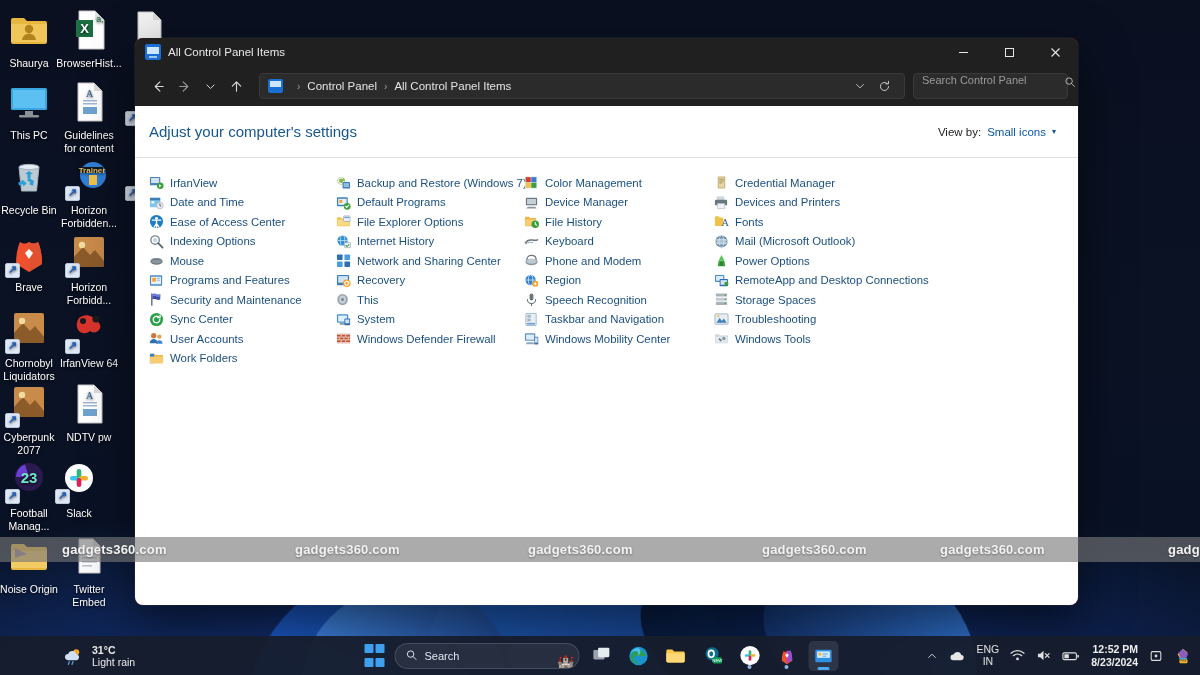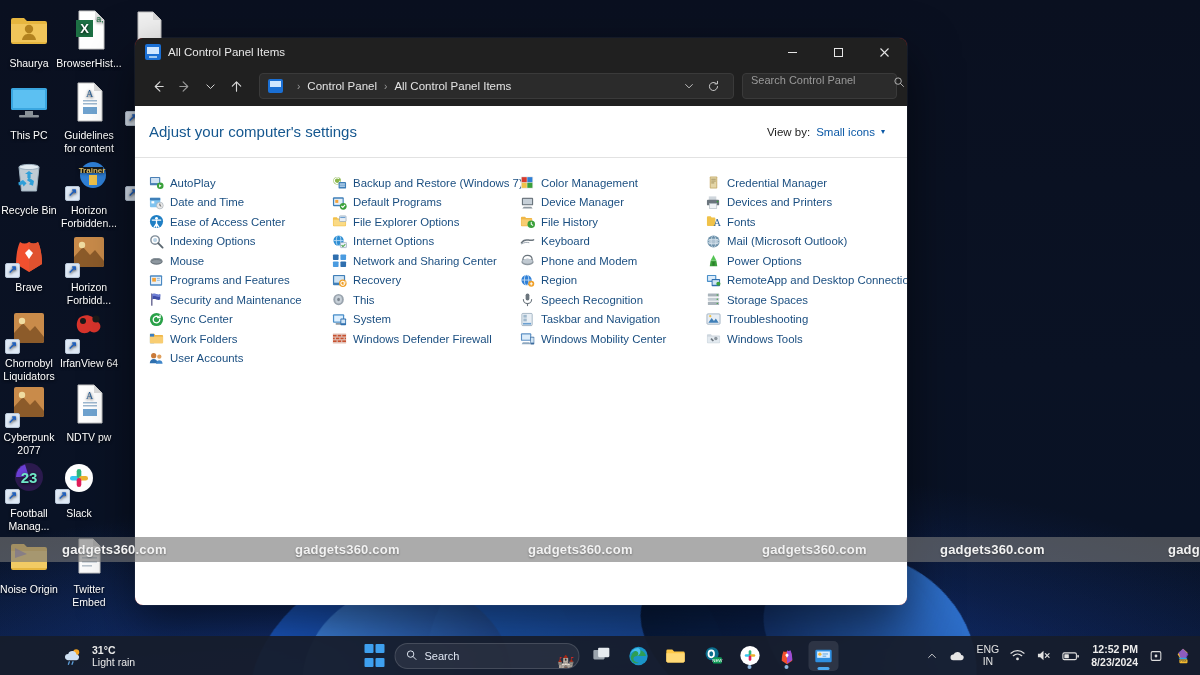--- a/index.html
+++ b/index.html
@@ -28,21 +28,21 @@
           font-size:10.5px; line-height:12.5px; text-shadow:0 1px 3px rgba(0,0,0,.85);}
   .dicon .glyph{ width:44px;height:44px;margin:0 auto 5px; position:relative;}
   .dicon .lbl{ display:block; white-space:pre-line;}
 
   .shortcut-badge{position:absolute;left:-2px;bottom:-2px;width:15px;height:15px;border-radius:2px;
      background:#dfe9f5;border:1px solid #b9c7d8;color:#1d5fbf;font-size:11px;line-height:13px;font-weight:700;}
   .shortcut-badge:after{content:"↗";position:absolute;left:2px;top:-1px;}
 
   
   #win{
-    position:absolute; left:135px; top:38px; width:772px; height:567px;
+    position:absolute; left:135px; top:38px; width:943px; height:567px;
     background:#b91c1c; border-radius:8px; overflow:hidden;
     box-shadow:0 18px 50px rgba(0,0,0,.55), 0 0 0 1px rgba(255,255,255,.06);
   }
   #titlebar{ height:28px; background:#202020; display:flex; align-items:center; position:relative;}
   #titlebar .tbicon{ width:16px;height:16px;margin-left:10px;margin-right:7px; position:relative;
      background:#1a6fd4;border-radius:2px;}
   #titlebar .tbicon:before{content:"";position:absolute;left:2px;top:3px;right:2px;height:7px;background:#cfe6ff;}
   #titlebar .tbicon:after{content:"";position:absolute;left:4px;bottom:2px;width:8px;height:2px;background:#9fc8ef;}
   #titlebar .ttl{ color:#e8e8e8; font-size:11.5px; }
   .wbtns{ position:absolute; right:0; top:0; display:flex; height:28px;}
@@ -404,21 +404,21 @@
     </div>
     <div id="grid">
         <div class="col c1">
           <div class="item">
             <span class="ico"><svg viewBox="0 0 16 16">
                 <rect x="1" y="2" width="11" height="9" rx="1" fill="#4a7fb5"></rect>
                 <rect x="2.2" y="3.2" width="8.6" height="5.4" fill="#cfe2f3"></rect>
                 <circle cx="12" cy="11.5" r="3.5" fill="#3aa03a"></circle>
                 <path d="M10.8 9.8l2.6 1.7-2.6 1.7z" fill="#fff"></path>
               </svg></span>
-            <span class="txt">AutoPlay</span>
+            <span class="txt">IrfanView</span>
           </div>
           <div class="item">
             <span class="ico"><svg viewBox="0 0 16 16">
                 <rect x="1" y="3" width="11" height="10" rx="1" fill="#7fc3ef"></rect>
                 <rect x="1" y="3" width="11" height="2.6" fill="#3f7fb8"></rect>
                 <rect x="2.6" y="6.6" width="3" height="2.4" fill="#fff"></rect>
                 <circle cx="11.6" cy="11.2" r="3.6" fill="#e9e9e9" stroke="#9aa4ad" stroke-width=".6"></circle>
                 <line x1="11.6" y1="11.2" x2="11.6" y2="9.2" stroke="#333" stroke-width=".8"></line>
                 <line x1="11.6" y1="11.2" x2="13" y2="12" stroke="#333" stroke-width=".8"></line>
               </svg></span>
@@ -469,34 +469,34 @@
           <div class="item">
             <span class="ico"><svg viewBox="0 0 16 16">
                 <circle cx="8" cy="8" r="7" fill="#2aa148"></circle>
                 <path d="M11.5 8a3.5 3.5 0 1 1-1.2-2.6" fill="none" stroke="#fff" stroke-width="1.4" stroke-linecap="round"></path>
                 <path d="M11.8 3.4v2.6H9.2" fill="none" stroke="#fff" stroke-width="1.4" stroke-linecap="round" stroke-linejoin="round"></path>
               </svg></span>
             <span class="txt">Sync Center</span>
           </div>
           <div class="item">
             <span class="ico"><svg viewBox="0 0 16 16">
-                <path d="M1 4a1 1 0 0 1 1-1h3.5l1.2 1.3H14a1 1 0 0 1 1 1V12a1 1 0 0 1-1 1H2a1 1 0 0 1-1-1z" fill="#f0b747"></path>
-                <rect x="1" y="3" width="4.4" height="10" fill="#3c7fc0"></rect>
-                <rect x="1" y="6" width="14" height="7" fill="#f8cd72"></rect>
-              </svg></span>
-            <span class="txt">Work Folders</span>
-          </div>
-          <div class="item">
-            <span class="ico"><svg viewBox="0 0 16 16">
                 <circle cx="5" cy="5" r="2.8" fill="#c97a3a"></circle>
                 <path d="M.8 13c.3-3 2-4.4 4.2-4.4S8.9 10 9.2 13z" fill="#2f6fae"></path>
                 <circle cx="11" cy="6" r="2.3" fill="#e0a05e"></circle>
                 <path d="M7.5 13.5c.2-2.4 1.6-3.6 3.5-3.6s3.3 1.2 3.5 3.6z" fill="#3f86c9"></path>
               </svg></span>
             <span class="txt">User Accounts</span>
+          </div>
+          <div class="item">
+            <span class="ico"><svg viewBox="0 0 16 16">
+                <path d="M1 4a1 1 0 0 1 1-1h3.5l1.2 1.3H14a1 1 0 0 1 1 1V12a1 1 0 0 1-1 1H2a1 1 0 0 1-1-1z" fill="#f0b747"></path>
+                <rect x="1" y="3" width="4.4" height="10" fill="#3c7fc0"></rect>
+                <rect x="1" y="6" width="14" height="7" fill="#f8cd72"></rect>
+              </svg></span>
+            <span class="txt">Work Folders</span>
           </div>
         </div>
         <div class="col c2">
           <div class="item">
             <span class="ico"><svg viewBox="0 0 16 16">
                 <circle cx="5.5" cy="6" r="4" fill="#8ab74c"></circle>
                 <path d="M8.5 6a3 3 0 1 1-.9-2.1" fill="none" stroke="#fff" stroke-width="1.2"></path>
                 <rect x="7" y="7.5" width="8" height="7" rx="1" fill="#3f7fb8"></rect>
                 <rect x="8.2" y="9" width="5.6" height="1.3" fill="#cfe4f5"></rect>
                 <rect x="8.2" y="11.2" width="5.6" height="1.3" fill="#cfe4f5"></rect>
@@ -523,21 +523,21 @@
             <span class="txt">File Explorer Options</span>
           </div>
           <div class="item">
             <span class="ico"><svg viewBox="0 0 16 16">
                 <circle cx="7" cy="7" r="5.5" fill="#2e8fd4"></circle>
                 <ellipse cx="7" cy="7" rx="2.4" ry="5.5" fill="none" stroke="#cde6f8" stroke-width=".8"></ellipse>
                 <line x1="1.5" y1="7" x2="12.5" y2="7" stroke="#cde6f8" stroke-width=".8"></line>
                 <rect x="9" y="9" width="6.5" height="5.5" rx=".8" fill="#e8eef4" stroke="#8fa3b5" stroke-width=".7"></rect>
                 <path d="M10.5 12.2l1.2 1.2 2.2-2.2" stroke="#3aa03a" stroke-width="1.1" fill="none" stroke-linecap="round"></path>
               </svg></span>
-            <span class="txt">Internet Options</span>
+            <span class="txt">Internet History</span>
           </div>
           <div class="item">
             <span class="ico"><svg viewBox="0 0 16 16">
                 <rect x="1" y="1.5" width="6" height="6" rx=".8" fill="#2f6fae"></rect>
                 <rect x="9" y="1.5" width="6" height="6" rx=".8" fill="#4a9be0"></rect>
                 <rect x="1" y="9" width="6" height="6" rx=".8" fill="#4a9be0"></rect>
                 <rect x="9" y="9" width="6" height="6" rx=".8" fill="#2f6fae"></rect>
               </svg></span>
             <span class="txt">Network and Sharing Center</span>
           </div>

